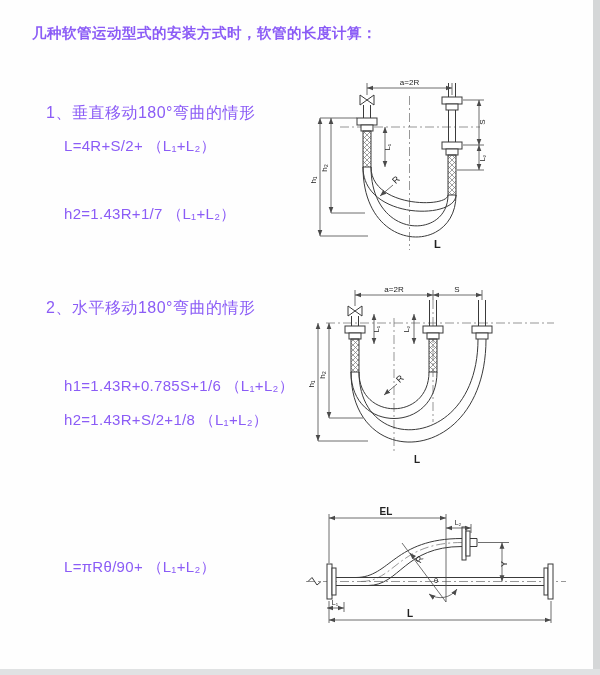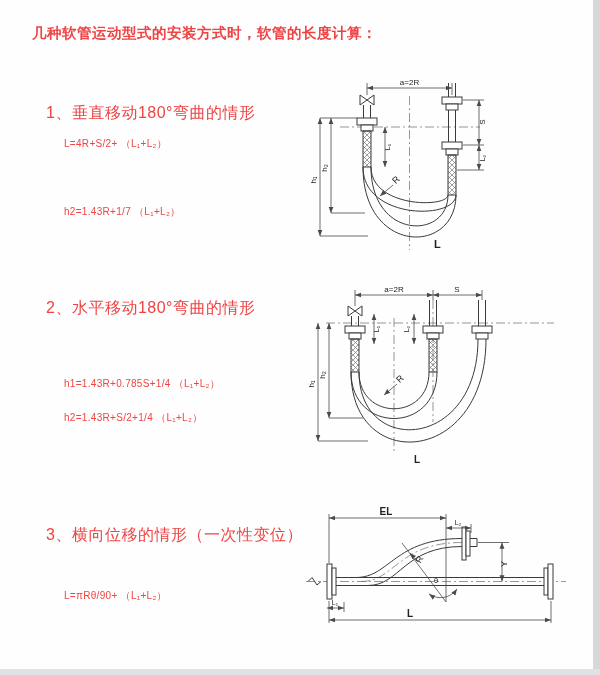--- a/index.html
+++ b/index.html
@@ -1,23 +1,23 @@
 <!DOCTYPE html>
 <html><head>
 <meta charset="utf-8">
 <style>
   html,body{margin:0;padding:0;background:#fff;}
   #page{position:relative;width:600px;height:675px;background:#fefefe;overflow:hidden;
-        font-family:"Liberation Sans","DejaVu Sans",sans-serif;color:#ef4444;}
+        font-family:"Liberation Sans","DejaVu Sans",sans-serif;color:#8b5cf6;}
   .edge-r{position:absolute;right:0;top:0;width:7px;height:675px;background:#d5d7d8;}
   .edge-b{position:absolute;left:0;bottom:0;width:600px;height:6px;background:#e0e2e3;}
   .abs{position:absolute;white-space:nowrap;}
   .title{left:32px;top:24px;font-size:14.5px;font-weight:bold;letter-spacing:.5px;}
   .sec-h{font-size:16px;font-weight:normal;letter-spacing:.5px;}
-  .formula{font-size:10px;letter-spacing:.3px;}
+  .formula{font-size:15px;letter-spacing:.3px;}
   svg{position:absolute;overflow:visible;}
   svg text{font-family:"Liberation Sans","DejaVu Sans",sans-serif;fill:#222;}
   .ln{stroke:#3a3a3a;stroke-width:1;fill:none;}
   .fl{stroke:#3a3a3a;stroke-width:1;fill:#fff;}
   .ht{stroke:#3a3a3a;stroke-width:1;fill:url(#hatch);}
   .dm{stroke:#4a4a4a;stroke-width:.8;fill:none;}
   .cl{stroke:#6a6a6a;stroke-width:.7;fill:none;stroke-dasharray:9 3 2 3;}
   .t7{font-size:7px;} .t8{font-size:8px;} .t9{font-size:9px;}
   .t10{font-size:10px;font-weight:bold;} .t11{font-size:11px;font-weight:bold;}
 </style>
@@ -26,25 +26,24 @@
 
 <div id="page">
 
   <div class="abs title">几种软管运动型式的安装方式时，软管的长度计算：</div>
 
   <div class="abs sec-h" style="left:46px;top:103px">1、垂直移动180°弯曲的情形</div>
   <div class="abs formula" style="left:64px;top:137px">L=4R+S/2+ （L₁+L₂）</div>
   <div class="abs formula" style="left:64px;top:205px">h2=1.43R+1/7 （L₁+L₂）</div>
 
   <div class="abs sec-h" style="left:46px;top:298px">2、水平移动180°弯曲的情形</div>
-  <div class="abs formula" style="left:64px;top:377px">h1=1.43R+0.785S+1/4 （L₁+L₂）</div>
-  <div class="abs formula" style="left:64px;top:411px">h2=1.43R+S/2+1/4 （L₁+L₂）</div>
-
-  <div class="abs sec-h" style="left:46px;top:525px">3、横向位移的情形（一次性变位）</div>
-  <div class="abs formula" style="left:64px;top:589px">L=πRθ/90+ （L₁+L₂）</div>
+  <div class="abs formula" style="left:64px;top:377px">h1=1.43R+0.785S+1/6 （L₁+L₂）</div>
+  <div class="abs formula" style="left:64px;top:411px">h2=1.43R+S/2+1/8 （L₁+L₂）</div>
+
+  <div class="abs formula" style="left:64px;top:558px">L=πRθ/90+ （L₁+L₂）</div>
 
   <svg style="left:312px;top:70px" width="210" height="196" viewBox="0 0 210 196">
     <defs>
       <marker id="ar" viewBox="0 0 10 10" refX="9" refY="5" markerWidth="7" markerHeight="7" orient="auto-start-reverse" markerUnits="userSpaceOnUse">
         <path d="M0,1.5 L9,5 L0,8.5 Z" fill="#4a4a4a"></path>
       </marker>
       <pattern id="hatch" width="5" height="5" patternUnits="userSpaceOnUse">
         <path d="M0,5 L5,0 M0,0 L5,5" stroke="#777" stroke-width="0.7" fill="none"></path>
       </pattern>
     </defs>

